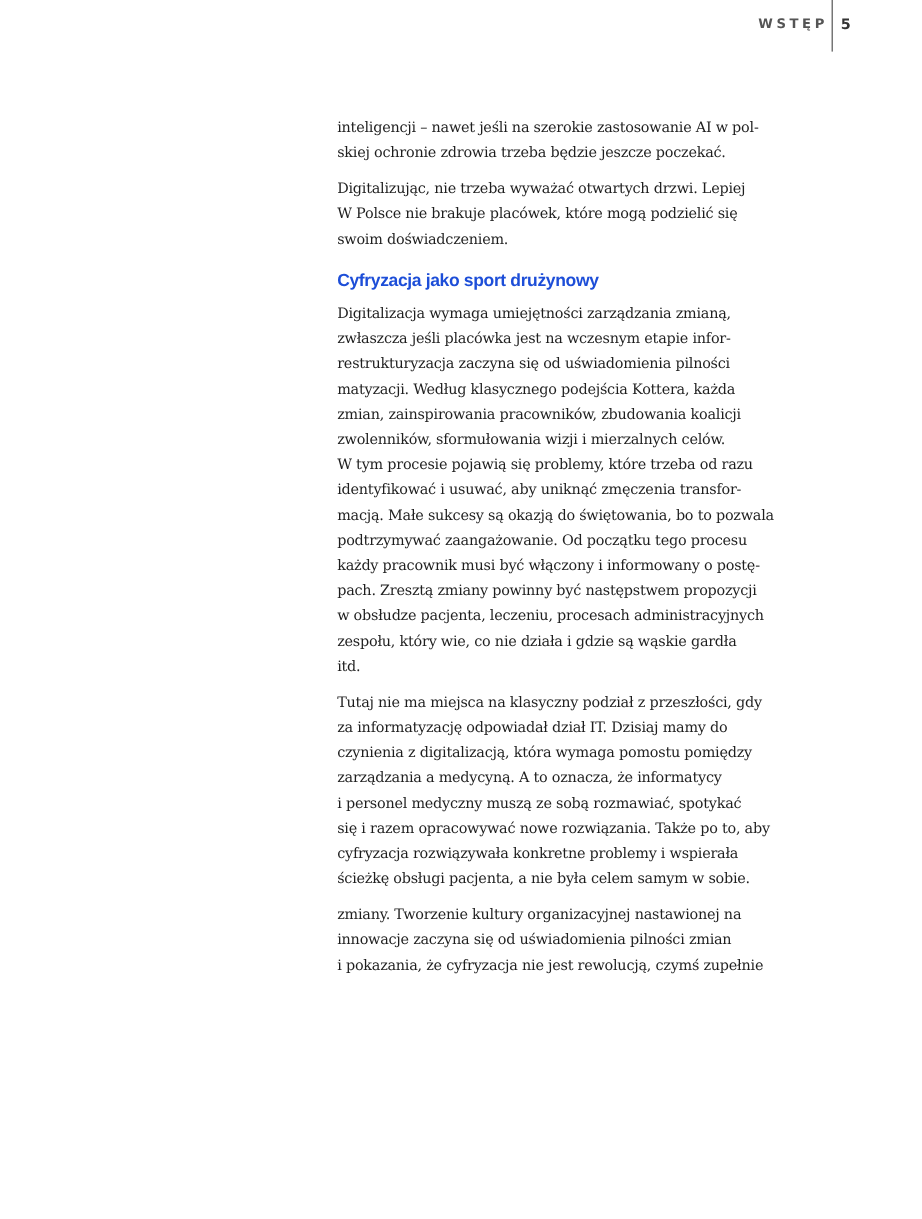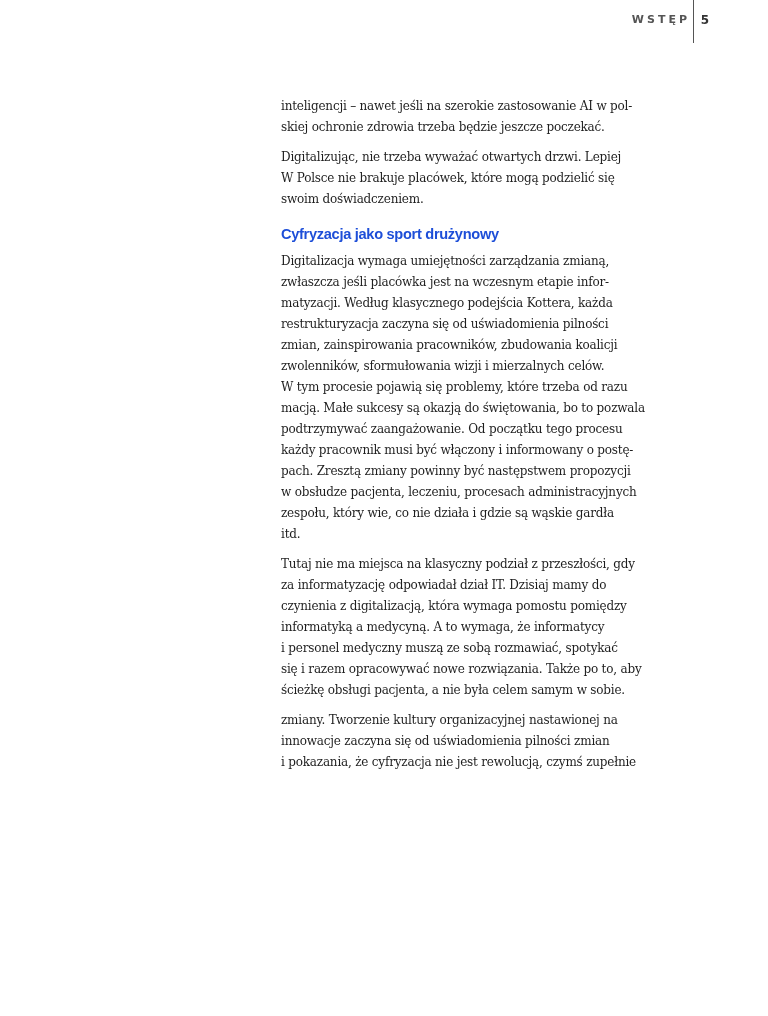--- a/index.html
+++ b/index.html
@@ -43,40 +43,42 @@
   </div>
   <div class="para">
     <span class="line">Digitalizując, nie trzeba wyważać otwartych drzwi. Lepiej</span>
     <span class="line">W Polsce nie brakuje placówek, które mogą podzielić się</span>
     <span class="line">swoim doświadczeniem.</span>
   </div>
   <div class="heading">Cyfryzacja jako sport drużynowy</div>
   <div class="para">
     <span class="line">Digitalizacja wymaga umiejętności zarządzania zmianą,</span>
     <span class="line">zwłaszcza jeśli placówka jest na wczesnym etapie infor-</span>
+    <span class="line">restrukturyzacja zaczyna się od uświadomienia pilności</span>
     <span class="line">matyzacji. Według klasycznego podejścia Kottera, każda</span>
-    <span class="line">restrukturyzacja zaczyna się od uświadomienia pilności</span>
     <span class="line">zmian, zainspirowania pracowników, zbudowania koalicji</span>
     <span class="line">zwolenników, sformułowania wizji i mierzalnych celów.</span>
     <span class="line">W tym procesie pojawią się problemy, które trzeba od razu</span>
+    <span class="line">identyfikować i usuwać, aby uniknąć zmęczenia transfor-</span>
     <span class="line">macją. Małe sukcesy są okazją do świętowania, bo to pozwala</span>
     <span class="line">podtrzymywać zaangażowanie. Od początku tego procesu</span>
     <span class="line">każdy pracownik musi być włączony i informowany o postę-</span>
     <span class="line">pach. Zresztą zmiany powinny być następstwem propozycji</span>
     <span class="line">w obsłudze pacjenta, leczeniu, procesach administracyjnych</span>
     <span class="line">zespołu, który wie, co nie działa i gdzie są wąskie gardła</span>
     <span class="line">itd.</span>
   </div>
   <div class="para">
     <span class="line">Tutaj nie ma miejsca na klasyczny podział z przeszłości, gdy</span>
     <span class="line">za informatyzację odpowiadał dział IT. Dzisiaj mamy do</span>
     <span class="line">czynienia z digitalizacją, która wymaga pomostu pomiędzy</span>
-    <span class="line">informatyką a medycyną. A to wymaga, że informatycy</span>
+    <span class="line">zarządzania a medycyną. A to oznacza, że informatycy</span>
     <span class="line">i personel medyczny muszą ze sobą rozmawiać, spotykać</span>
     <span class="line">się i razem opracowywać nowe rozwiązania. Także po to, aby</span>
+    <span class="line">cyfryzacja rozwiązywała konkretne problemy i wspierała</span>
     <span class="line">ścieżkę obsługi pacjenta, a nie była celem samym w sobie.</span>
   </div>
   <div class="para">
     <span class="line">zmiany. Tworzenie kultury organizacyjnej nastawionej na</span>
     <span class="line">innowacje zaczyna się od uświadomienia pilności zmian</span>
     <span class="line">i pokazania, że cyfryzacja nie jest rewolucją, czymś zupełnie</span>
   </div>
 </div>
 
 </body></html>

